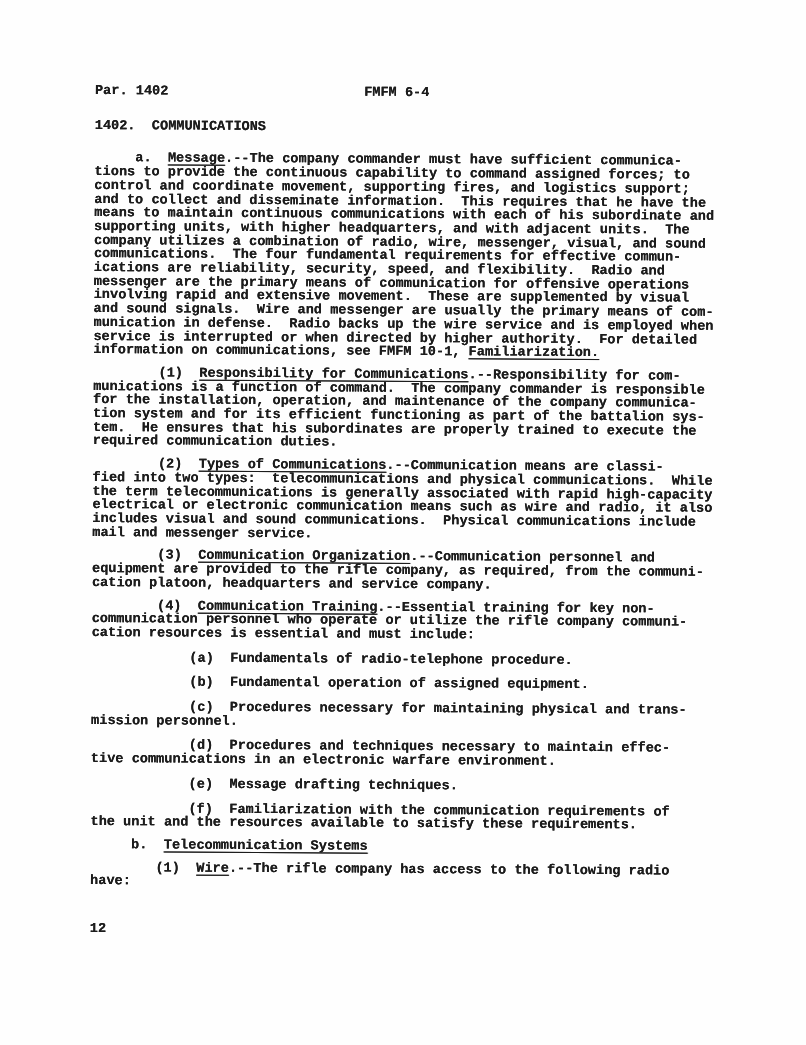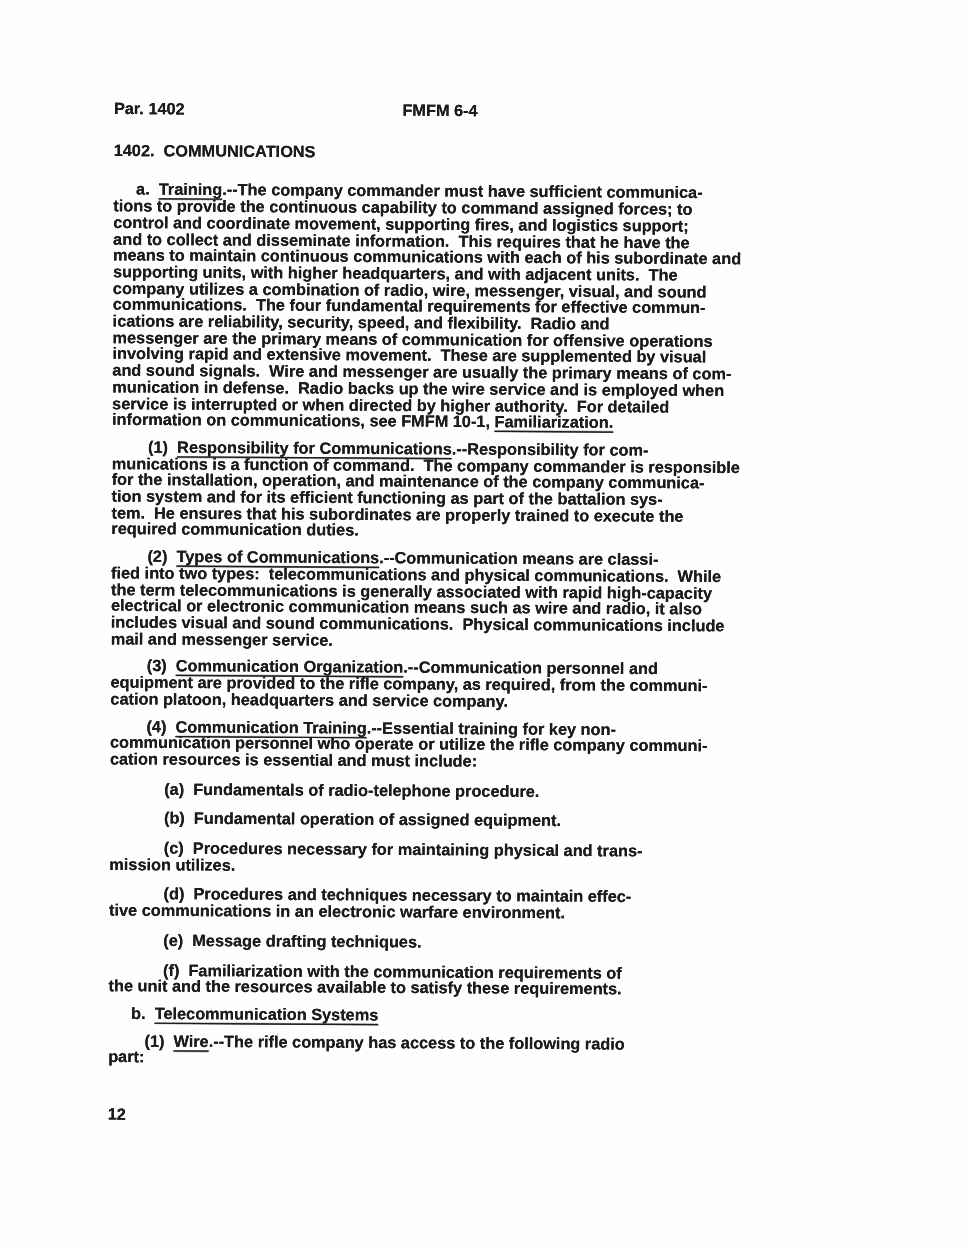--- a/index.html
+++ b/index.html
@@ -1,21 +1,21 @@
 <!DOCTYPE html>
 <html style="--paper: #fefefe; --ink: #1c1c1c;"><head>
 <meta charset="utf-8">
 <style>
   html,body { margin:0; padding:0; background:#ffffff; }
   .page {
     position:relative;
     width:806px; height:1045px;
     background:var(--paper,#fefefe);
     overflow:hidden;
-    font-family:Liberation Sans, sans-serif;
+    font-family:Liberation Mono, monospace;
     font-weight:700;
     color:var(--ink,#1c1c1c);
     font-size:13.6px;
     line-height:13.7px;
     text-shadow:0 0 0.5px currentColor;
   }
   .content {
     position:absolute; left:95px; top:84px; width:660px;
     transform:rotate(0.35deg); transform-origin:0 0;
   }
@@ -38,21 +38,21 @@
 <div class="page">
   <div class="content">
 
     <div class="header-line"><span>Par. 1402</span><span class="hdr-center">FMFM 6-4</span></div>
 
     <div id="doc-body">
         <div class="block section-heading">
           <div class="line"><span>1402.  COMMUNICATIONS</span></div>
         </div>
         <div class="block opening-paragraph">
-          <div class="line"><span>     a.  </span><span class="u">Training</span><span>.--The company commander must have sufficient communica-</span></div>
+          <div class="line"><span>     a.  </span><span class="u">Message</span><span>.--The company commander must have sufficient communica-</span></div>
           <div class="line"><span>tions to provide the continuous capability to command assigned forces; to</span></div>
           <div class="line"><span>control and coordinate movement, supporting fires, and logistics support;</span></div>
           <div class="line"><span>and to collect and disseminate information.  This requires that he have the</span></div>
           <div class="line"><span>means to maintain continuous communications with each of his subordinate and</span></div>
           <div class="line"><span>supporting units, with higher headquarters, and with adjacent units.  The</span></div>
           <div class="line"><span>company utilizes a combination of radio, wire, messenger, visual, and sound</span></div>
           <div class="line"><span>communications.  The four fundamental requirements for effective commun-</span></div>
           <div class="line"><span>ications are reliability, security, speed, and flexibility.  Radio and</span></div>
           <div class="line"><span>messenger are the primary means of communication for offensive operations</span></div>
           <div class="line"><span>involving rapid and extensive movement.  These are supplemented by visual</span></div>
@@ -88,37 +88,37 @@
           <div class="line"><span>cation resources is essential and must include:</span></div>
         </div>
         <div class="block item">
           <div class="line"><span>            (a)  Fundamentals of radio-telephone procedure.</span></div>
         </div>
         <div class="block item">
           <div class="line"><span>            (b)  Fundamental operation of assigned equipment.</span></div>
         </div>
         <div class="block item">
           <div class="line"><span>            (c)  Procedures necessary for maintaining physical and trans-</span></div>
-          <div class="line"><span>mission utilizes.</span></div>
+          <div class="line"><span>mission personnel.</span></div>
         </div>
         <div class="block item">
           <div class="line"><span>            (d)  Procedures and techniques necessary to maintain effec-</span></div>
           <div class="line"><span>tive communications in an electronic warfare environment.</span></div>
         </div>
         <div class="block item">
           <div class="line"><span>            (e)  Message drafting techniques.</span></div>
         </div>
         <div class="block item">
           <div class="line"><span>            (f)  Familiarization with the communication requirements of</span></div>
           <div class="line"><span>the unit and the resources available to satisfy these requirements.</span></div>
         </div>
         <div class="block paragraph">
           <div class="line"><span>     b.  </span><span class="u">Telecommunication Systems</span></div>
         </div>
         <div class="block paragraph">
           <div class="line"><span>        (1)  </span><span class="u">Wire</span><span>.--The rifle company has access to the following radio</span></div>
-          <div class="line"><span>part:</span></div>
+          <div class="line"><span>have:</span></div>
         </div>
       </div>
 
     <div class="page-number">12</div>
   </div>
 </div>
 
 </body></html>

